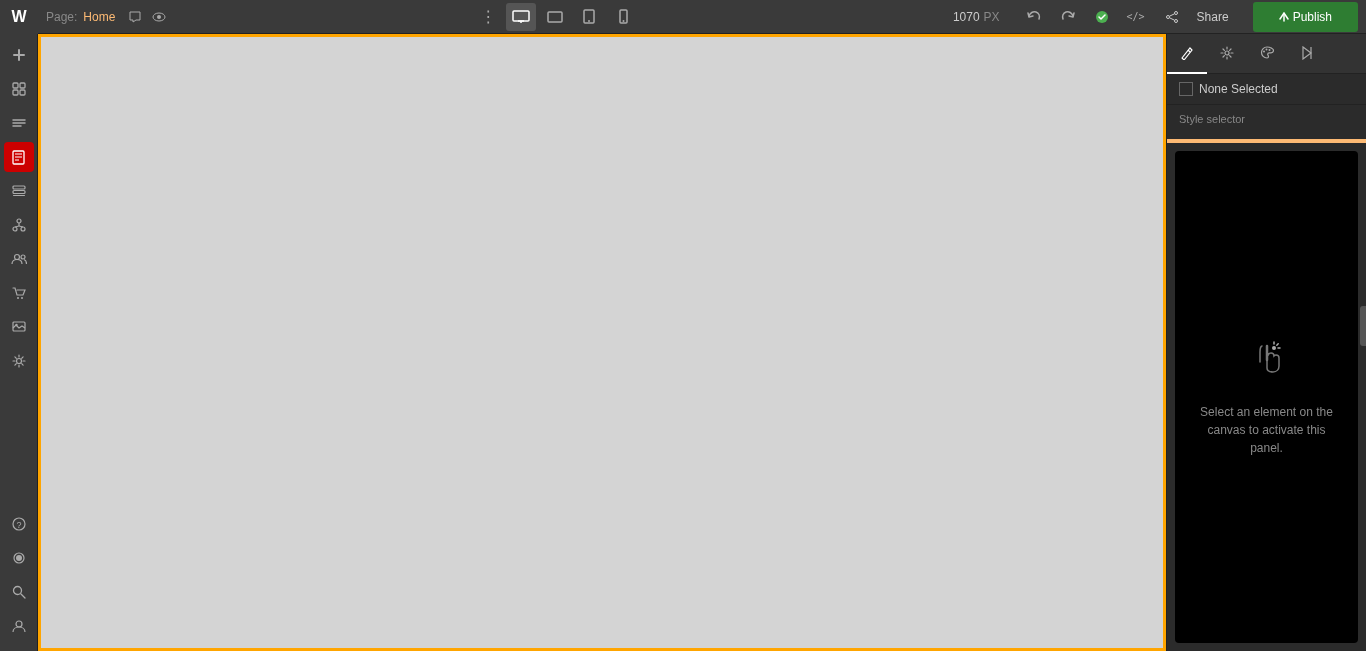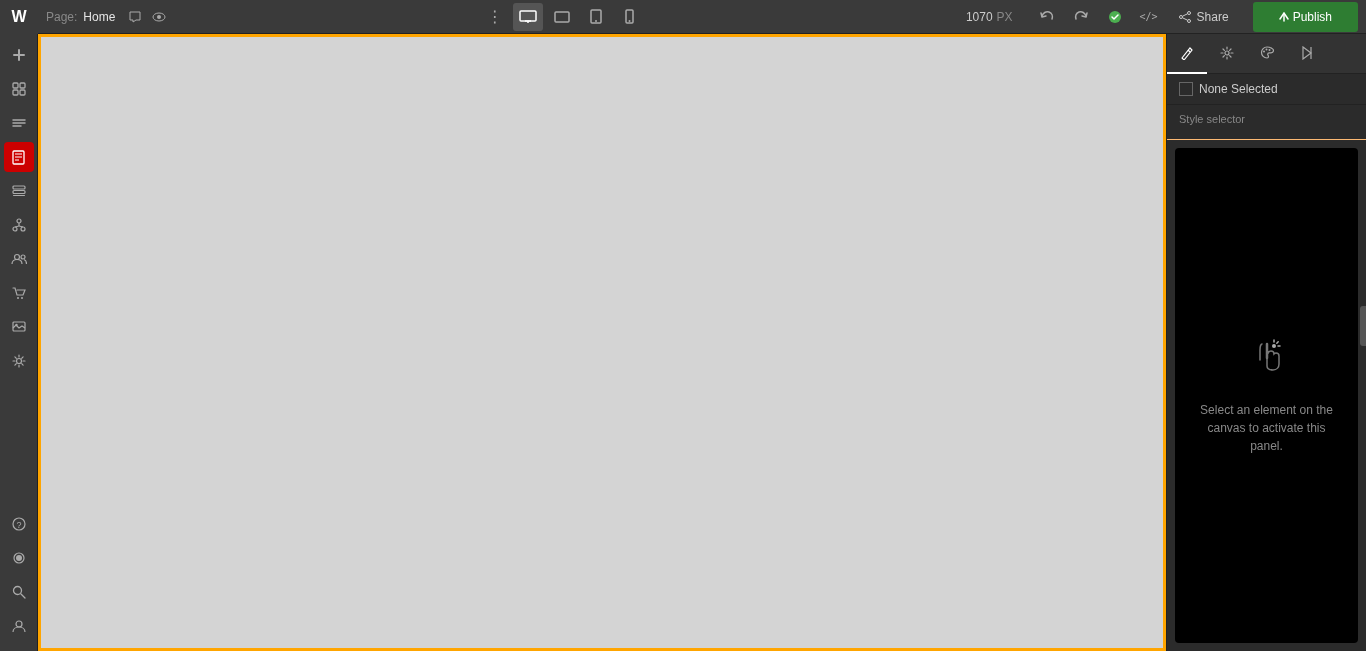--- a/index.html
+++ b/index.html
@@ -87,21 +87,21 @@
     }
 
     #share-btn {
       background: transparent;
       color: #ccc;
       border: none;
       padding: 4px 10px;
       border-radius: 3px;
       font-size: 12px;
       cursor: pointer;
-      display: flex; align-items: center; gap: 6px;
+      display: flex; align-items: center; gap: 19px;
       height: 26px;
     }
 
     
     #main {
       flex: 1;
       display: flex;
       overflow: hidden;
     }
 
@@ -191,21 +191,21 @@
       flex-shrink: 0;
     }
     #none-selected-text {
       font-size: 12px;
       color: #ccc;
     }
 
     
     #style-selector-section {
       padding: 8px 12px;
-      border-bottom: 1px solid #fdba74;
+      border-bottom: 4px solid #fdba74;
     }
     #style-selector-label {
       font-size: 11px;
       color: #888;
       margin-bottom: 6px;
     }
     #style-selector-dropdown {
       width: 100%;
       background: #3a3a3a;
       border: 1px solid #555;
@@ -258,21 +258,21 @@
 </head>
 <body>
 
 <div id="topbar">
   <div id="topbar-logo">
     <span>W</span>
   </div>
 
   <div id="topbar-page">
     <span style="color:#888; font-size:12px;">Page:</span>
-    <span style="color:#e5e5e5; font-size:12px; cursor:pointer;">Home</span>
+    <span style="color:#fdba74; font-size:12px; cursor:pointer;">Home</span>
   </div>
 
   <div class="topbar-icon-btn" title="Comments">
     <svg width="14" height="14" viewBox="0 0 14 14" fill="#aaa">
         <path d="M2 2h10v8H8l-3 2V10H2V2z" stroke="#aaa" stroke-width="1" fill="none"></path>
       </svg>
   </div>
   <div class="topbar-icon-btn" title="Preview">
     <svg width="14" height="10" viewBox="0 0 14 10" fill="none">
         <ellipse cx="7" cy="5" rx="6" ry="4" stroke="#aaa" stroke-width="1"></ellipse>

